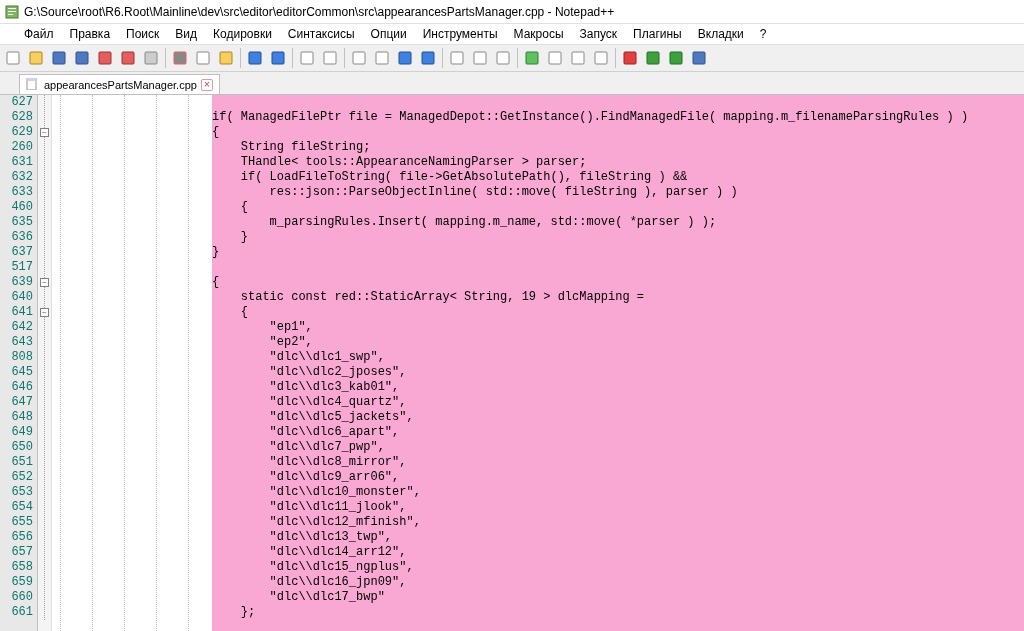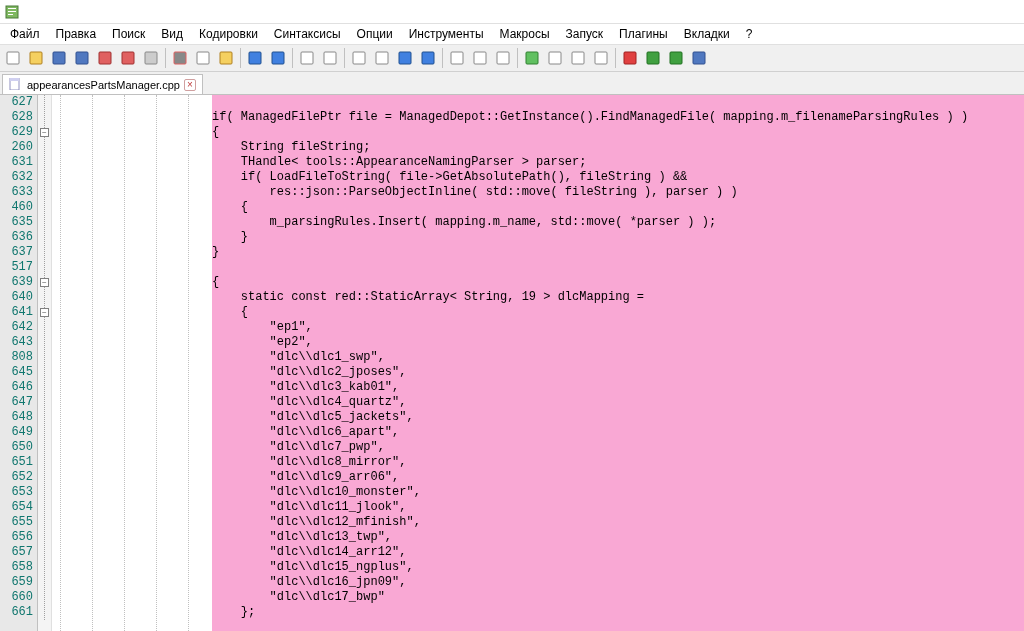--- a/index.html
+++ b/index.html
@@ -27,21 +27,21 @@
   width: 16px; height: 16px;
   margin-right: 4px;
   display: inline-flex;
   align-items: center; justify-content: center;
 }
 .menubar {
   height: 20px;
   background: #fff;
   display: flex;
   align-items: center;
-  padding: 0 2px;
+  padding: 0 16px;
   font-size: 12px;
 }
 .menubar span {
   padding: 2px 8px;
   cursor: default;
 }
 .toolbar {
   height: 28px;
   background: #f0f0f0;
   border-top: 1px solid #e0e0e0;
@@ -61,21 +61,21 @@
 .toolbar .sep {
   width: 1px; height: 20px;
   background: #c0c0c0;
   margin: 0 2px;
 }
 .tabbar {
   height: 22px;
   background: #f0f0f0;
   display: flex;
   align-items: flex-end;
-  padding: 0 2px;
+  padding: 0 19px;
 }
 .tab {
   height: 20px;
   background: #fff;
   border: 1px solid #c0c0c0;
   border-bottom: none;
   padding: 2px 6px;
   display: flex;
   align-items: center;
   gap: 4px;
@@ -159,20 +159,21 @@
 
 <div class="titlebar">
   <span class="titlebar-icon">
     <svg width="14" height="14" viewBox="0 0 14 14">
         <rect x="1" y="1" width="12" height="12" fill="#7fb860" stroke="#4a7a38"></rect>
         <rect x="3" y="3" width="8" height="1" fill="#fff"></rect>
         <rect x="3" y="6" width="8" height="1" fill="#fff"></rect>
         <rect x="3" y="9" width="5" height="1" fill="#fff"></rect>
       </svg>
   </span>
+  <span>G:\Source\root\R6.Root\Mainline\dev\src\editor\editorCommon\src\appearancesPartsManager.cpp - Notepad++</span>
 </div>
 
 <div class="menubar">
   <span>Файл</span>
   <span>Правка</span>
   <span>Поиск</span>
   <span>Вид</span>
   <span>Кодировки</span>
   <span>Синтаксисы</span>
   <span>Опции</span>

